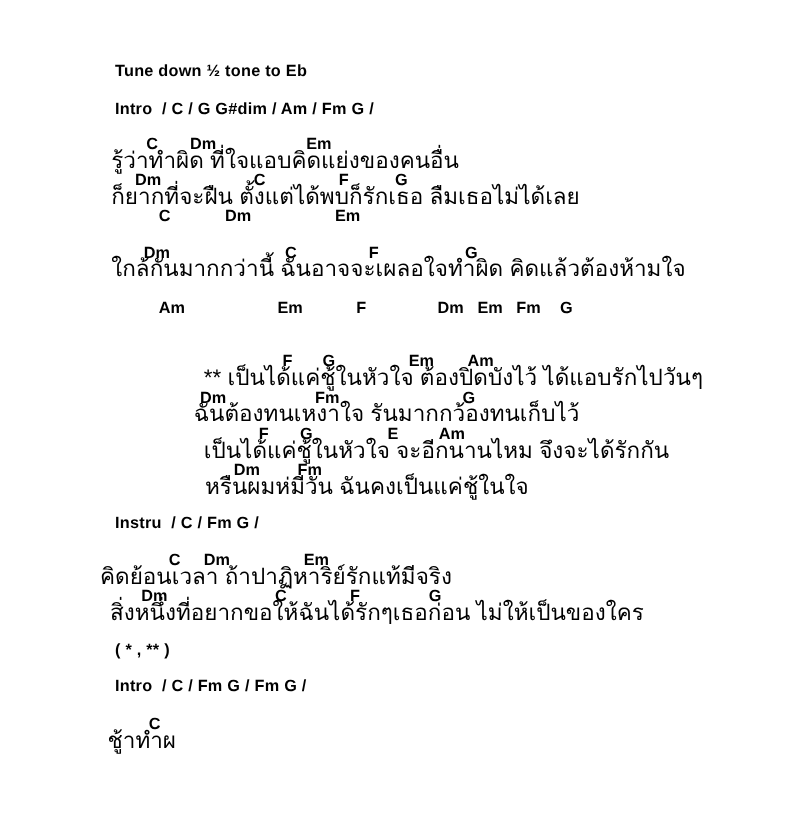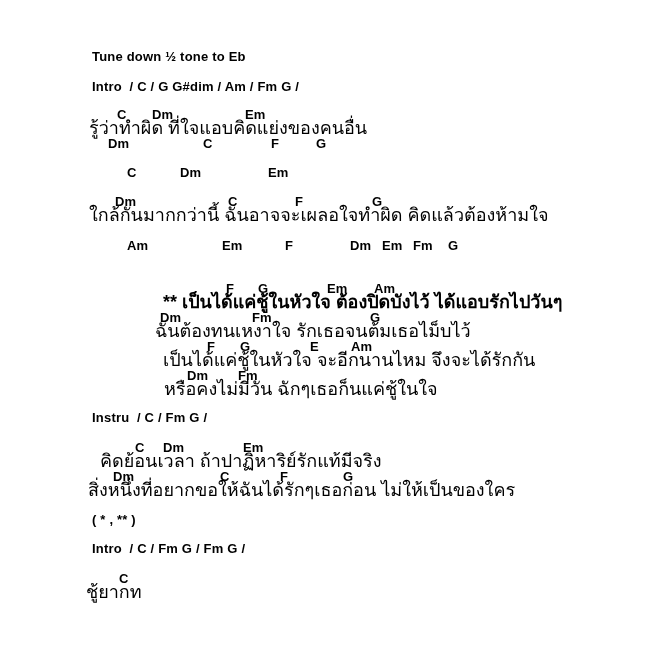--- a/index.html
+++ b/index.html
@@ -45,34 +45,35 @@
 </style>
 </head>
 <body>
 
 <div id="sheet" style="background: rgb(255, 255, 255); color: rgb(0, 0, 0);">
     <div class="line label" style="top: 50px; left: 92px;">Tune down ½ tone to Eb</div>
     <div class="line label" style="top: 80px; left: 92px;">Intro  / C / G G#dim / Am / Fm G /</div>
     <div class="line chord-line" style="top: 108px;"><span class="chord" style="left: 117px;">C</span><span class="chord" style="left: 152px;">Dm</span><span class="chord" style="left: 245px;">Em</span></div>
     <div class="line lyric" style="top: 121px; left: 89px;">รู้ว่าทำผิด ที่ใจแอบคิดแย่งของคนอื่น</div>
     <div class="line chord-line" style="top: 137px;"><span class="chord" style="left: 108px;">Dm</span><span class="chord" style="left: 203px;">C</span><span class="chord" style="left: 271px;">F</span><span class="chord" style="left: 316px;">G</span></div>
+    <div class="line lyric" style="top: 150px; left: 89px;">ก็ยากที่จะฝืน ตั้งแต่ได้พบก็รักเธอ ลืมเธอไม่ได้เลย</div>
     <div class="line chord-line" style="top: 166px;"><span class="chord" style="left: 127px;">C</span><span class="chord" style="left: 180px;">Dm</span><span class="chord" style="left: 268px;">Em</span></div>
     <div class="line chord-line" style="top: 195px;"><span class="chord" style="left: 115px;">Dm</span><span class="chord" style="left: 228px;">C</span><span class="chord" style="left: 295px;">F</span><span class="chord" style="left: 372px;">G</span></div>
     <div class="line lyric" style="top: 208px; left: 89px;">ใกล้กันมากกว่านี้ ฉันอาจจะเผลอใจทำผิด คิดแล้วต้องห้ามใจ</div>
     <div class="line chord-line" style="top: 239px;"><span class="chord" style="left: 127px;">Am</span><span class="chord" style="left: 222px;">Em</span><span class="chord" style="left: 285px;">F</span><span class="chord" style="left: 350px;">Dm</span><span class="chord" style="left: 382px;">Em</span><span class="chord" style="left: 413px;">Fm</span><span class="chord" style="left: 448px;">G</span></div>
     <div class="line chord-line" style="top: 282px;"><span class="chord" style="left: 226px;">F</span><span class="chord" style="left: 258px;">G</span><span class="chord" style="left: 327px;">Em</span><span class="chord" style="left: 374px;">Am</span></div>
-    <div class="line lyric" style="top: 295px; left: 163px; font-weight: bold;">** เป็นได้แค่ชู้ในหัวใจ ต้องปิดบังไว้ ได้แอบรักไปวันๆ</div>
+    <div class="line lyric" style="top: 295px; left: 163px;">** เป็นได้แค่ชู้ในหัวใจ ต้องปิดบังไว้ ได้แอบรักไปวันๆ</div>
     <div class="line chord-line" style="top: 311px;"><span class="chord" style="left: 160px;">Dm</span><span class="chord" style="left: 252px;">Fm</span><span class="chord" style="left: 370px;">G</span></div>
-    <div class="line lyric" style="top: 324px; left: 155px;">ฉันต้องทนเหงาใจ รักเธอจนต้มเธอไม็บไว้</div>
+    <div class="line lyric" style="top: 324px; left: 155px;">ฉันต้องทนเหงาใจ รันมากกว้องทนเก็บไว้</div>
     <div class="line chord-line" style="top: 340px;"><span class="chord" style="left: 207px;">F</span><span class="chord" style="left: 240px;">G</span><span class="chord" style="left: 310px;">E</span><span class="chord" style="left: 351px;">Am</span></div>
     <div class="line lyric" style="top: 353px; left: 163px;">เป็นได้แค่ชู้ในหัวใจ จะอีกนานไหม จึงจะได้รักกัน</div>
     <div class="line chord-line" style="top: 369px;"><span class="chord" style="left: 187px;">Dm</span><span class="chord" style="left: 238px;">Fm</span></div>
-    <div class="line lyric" style="top: 382px; left: 164px;">หรือคงไม่มีวัน ฉักๆเธอก็นแค่ชู้ในใจ</div>
+    <div class="line lyric" style="top: 382px; left: 164px;">หรืนผมห่มีวัน ฉันคงเป็นแค่ชู้ในใจ</div>
     <div class="line label" style="top: 411px; left: 92px; text-align: right;">Instru  / C / Fm G /</div>
     <div class="line chord-line" style="top: 441px;"><span class="chord" style="left: 135px;">C</span><span class="chord" style="left: 163px;">Dm</span><span class="chord" style="left: 243px;">Em</span></div>
-    <div class="line lyric" style="top: 454px; left: 100px;">คิดย้อนเวลา ถ้าปาฏิหาริย์รักแท้มีจริง</div>
+    <div class="line lyric" style="top: 454px; left: 80px;">คิดย้อนเวลา ถ้าปาฏิหาริย์รักแท้มีจริง</div>
     <div class="line chord-line" style="top: 470px;"><span class="chord" style="left: 113px;">Dm</span><span class="chord" style="left: 220px;">C</span><span class="chord" style="left: 280px;">F</span><span class="chord" style="left: 343px;">G</span></div>
     <div class="line lyric" style="top: 483px; left: 88px; text-align: right;">สิ่งหนึ่งที่อยากขอให้ฉันได้รักๆเธอก่อน ไม่ให้เป็นของใคร</div>
     <div class="line label" style="top: 513px; left: 92px;">( * , ** )</div>
     <div class="line label" style="top: 542px; left: 92px;">Intro  / C / Fm G / Fm G /</div>
     <div class="line chord-line" style="top: 572px;"><span class="chord" style="left: 119px;">C</span></div>
-    <div class="line lyric" style="top: 585px; left: 86px;">ชู้ยากท</div>
+    <div class="line lyric" style="top: 585px; left: 86px;">ชู้าทำผ</div>
   </div>
 
 </body></html>

